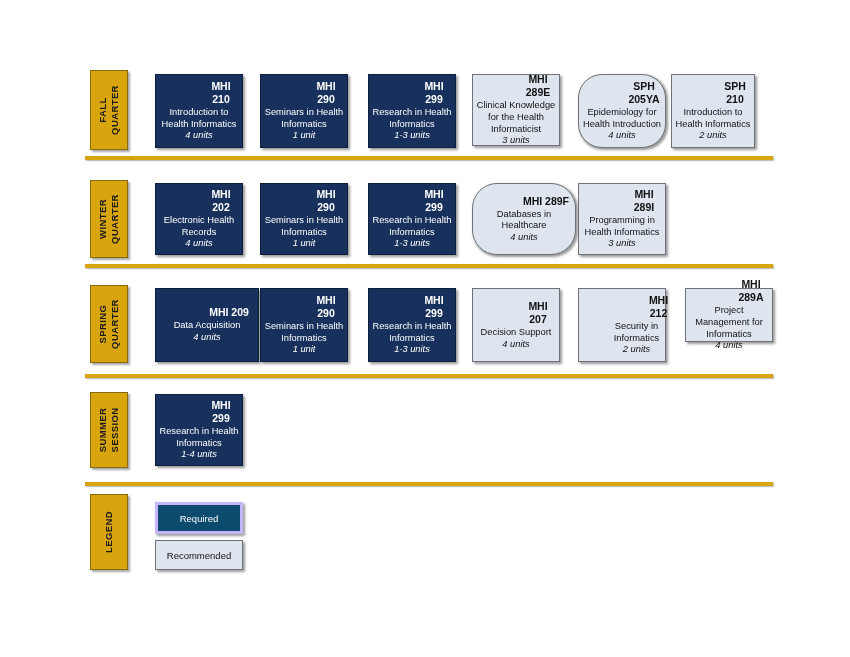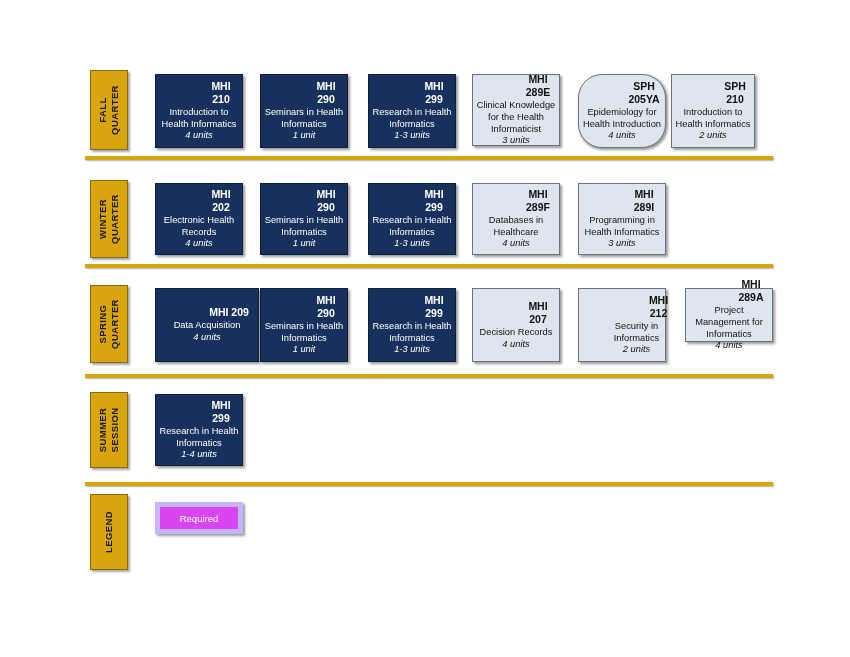--- a/index.html
+++ b/index.html
@@ -98,22 +98,22 @@
   .legend-swatch {
     position: absolute;
     box-sizing: border-box;
     display: flex;
     align-items: center;
     justify-content: center;
     font-size: 9.5px;
     box-shadow: 1.5px 1.5px 2.5px rgba(0,0,0,0.40);
   }
   .legend-swatch.required {
-    background: #d946ef;
-    border: 5px solid #c4b5fd;
+    background: #0c4a6e;
+    border: 3px solid #c4b5fd;
     color: #ffffff;
   }
   .legend-swatch.recommended {
     background: #DEE5EF;
     border: 1px solid #6f7276;
     color: #111111;
   }
 </style>
 </head>
 <body>
@@ -173,21 +173,21 @@
   <div class="course required" style="left:260px; top:183px; width:88px; height:72px;">
     <div class="code">MHI 290</div>
     <div class="title">Seminars in Health Informatics</div>
     <div class="units">1 unit</div>
   </div>
   <div class="course required" style="left:368px; top:183px; width:88px; height:72px;">
     <div class="code">MHI 299</div>
     <div class="title">Research in Health Informatics</div>
     <div class="units">1-3 units</div>
   </div>
-  <div class="course recommended" style="left:472px; top:183px; width:88px; height:72px;">
+  <div class="course recommended" style="left:472px; top:183px; width:104px; height:72px;border-radius:25px;">
     <div class="code">MHI 289F</div>
     <div class="title">Databases in Healthcare</div>
     <div class="units">4 units</div>
   </div>
   <div class="course recommended" style="left:578px; top:183px; width:88px; height:72px;">
     <div class="code">MHI 289I</div>
     <div class="title">Programming in Health Informatics</div>
     <div class="units">3 units</div>
   </div>
 
@@ -209,21 +209,21 @@
     <div class="title">Seminars in Health Informatics</div>
     <div class="units">1 unit</div>
   </div>
   <div class="course required" style="left:368px; top:288px; width:88px; height:74px;">
     <div class="code">MHI 299</div>
     <div class="title">Research in Health Informatics</div>
     <div class="units">1-3 units</div>
   </div>
   <div class="course recommended" style="left:472px; top:288px; width:88px; height:74px;">
     <div class="code">MHI 207</div>
-    <div class="title">Decision Records</div>
+    <div class="title">Decision Support</div>
     <div class="units">4 units</div>
   </div>
   <div class="course recommended" style="left:578px; top:288px; width:88px; height:74px;padding-left:32px;">
     <div class="code">MHI 212</div>
     <div class="title">Security in Informatics</div>
     <div class="units">2 units</div>
   </div>
   <div class="course recommended" style="left:685px; top:288px; width:88px; height:54px;">
     <div class="code">MHI 289A</div>
     <div class="title">Project Management for Informatics</div>
@@ -246,14 +246,17 @@
 
   <div class="divider" style="top:482px;"></div>
 
   <div class="qlabel" style="left:90px; top:494px; height:76px;">
     <div class="qtext">LEGEND</div>
   </div>
 
   <div class="legend-swatch required" style="left:155px; top:502px; width:88px; height:32px;">
     <span>Required</span>
   </div>
+  <div class="legend-swatch recommended" style="left:155px; top:540px; width:88px; height:30px;">
+    <span>Recommended</span>
+  </div>
 
 </div>
 
 </body></html>

